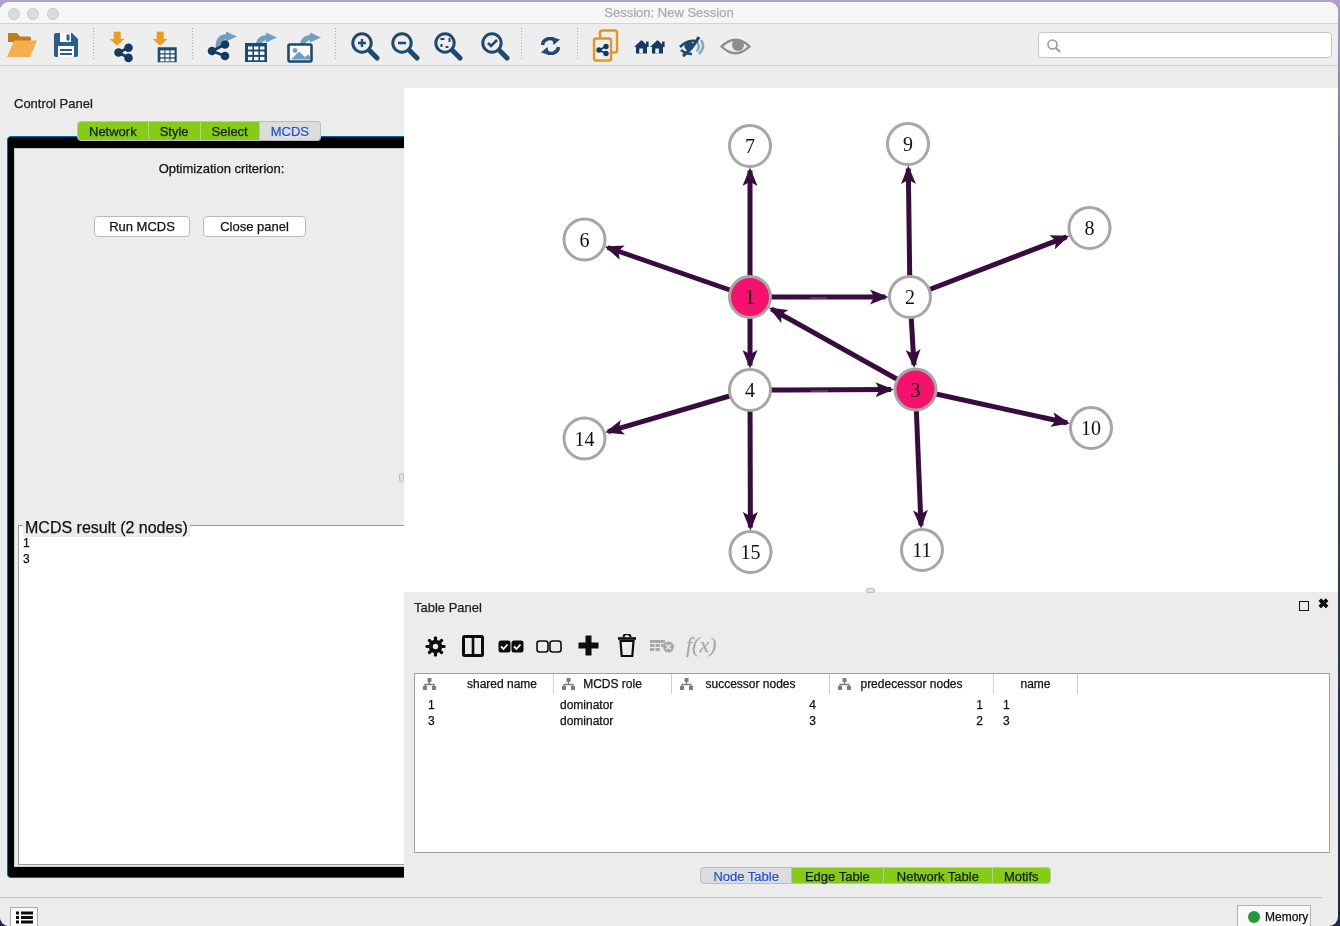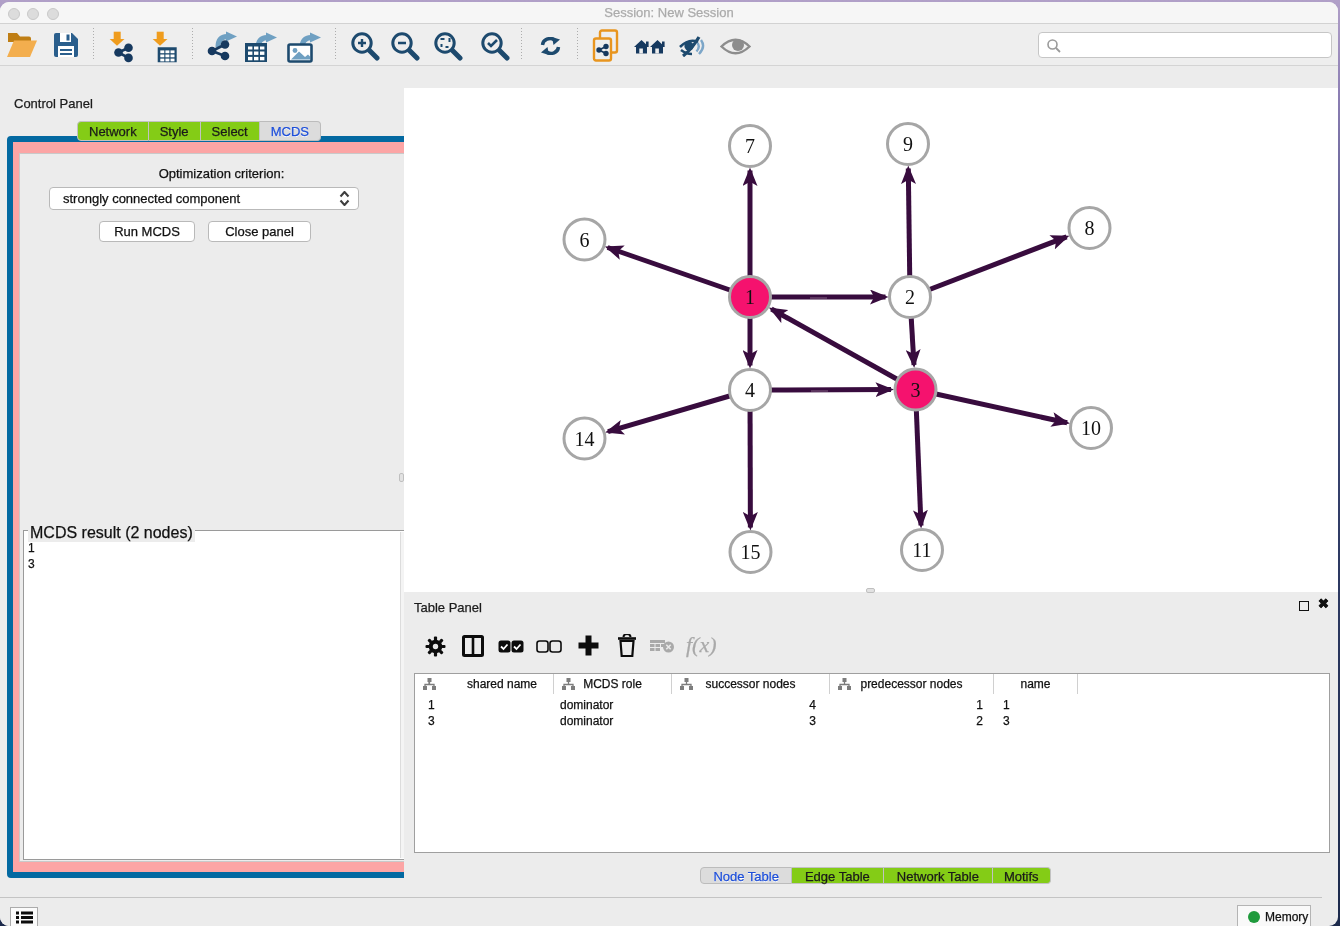--- a/index.html
+++ b/index.html
@@ -18,21 +18,21 @@
 
 #cpanel { position:absolute; left:0; top:64px; width:446px; bottom:36px; background:#ececec; border-right:1px solid #a9a9a9;margin-top:24px; }
 #cp-title { position:absolute; left:14px; top:6px; font-size:13px; color:#1c1c1c; }
 .wicon-sq { position:absolute; width:10px; height:10px; border:1.5px solid #111; top:9px; }
 .wicon-x { position:absolute; font-size:13px; font-weight:bold; color:#111; top:5px; transform:translateZ(0); }
 .tabrow { position:absolute; display:flex; z-index:3; }
 .tab { height:20px; background:#84cc16; border:1px solid #c2c2c2; border-left:none; font-size:13px; color:#1a1a1a; text-align:center; line-height:19px; padding:0 11px; }
 .tab.first { border-left:1px solid #c2c2c2; border-top-left-radius:4px; border-bottom-left-radius:4px; }
 .tab.last { border-top-right-radius:4px; border-bottom-right-radius:4px; }
 .tab.sel { background:#dcdcdc; color:#1d4ed8; text-shadow:0 1px 0 #fff; border-color:#bcbcbc; }
-#cp-content { position:absolute; left:7px; right:9px; top:46px; bottom:12px; background:#fca5a5; border:6px solid #0369a1; border-radius:4px; }
+#cp-content { position:absolute; left:7px; right:9px; top:46px; bottom:12px; background:#000000; border:1px solid #0369a1; border-radius:4px; }
 #cp-inner { position:absolute; left:6px; right:6px; top:11px; bottom:10px; background:#ececec; border:1px solid #c9c9c9; }
 #opt-label { position:absolute; top:12px; left:0; right:0; text-align:center; font-size:13px; color:#111; }
 #opt-select { position:absolute; left:29px; top:33px; width:310px; height:23px; background:#fff; border:1px solid #b9b9b9; border-radius:4px; font-size:13px; color:#111; line-height:21px; padding-left:13px; }
 .btn { position:absolute; height:21px; background:#fff; border:1px solid #b9b9b9; border-radius:4px; font-size:13px; color:#111; text-align:center; line-height:19px; }
 #fieldset { position:absolute; left:3px; right:5px; top:376px; bottom:1px; border:1px solid #9a9a9a; }
 #fieldset-legend { position:absolute; left:4px; top:-7px; background:#ececec; font-size:16px; color:#111; padding:0 2px; }
 #fs-white { position:absolute; left:0px; right:0px; top:0px; bottom:0px; background:#fff; }
 #fs-scroll { position:absolute; right:1px; top:1px; bottom:1px; width:16px; background:#f4f4f4; border-left:1px solid #dcdcdc; }
 #fs-text { position:absolute; left:4px; top:9px; font-size:12px; color:#111; line-height:16px; }
 
@@ -216,23 +216,20 @@
     <div class="wicon-x" style="right:10px">✖</div>
     <div class="tabrow" style="left:77px; top:31px;">
       <div class="tab first">Network</div>
         <div class="tab">Style</div>
         <div class="tab">Select</div>
         <div class="tab sel last">MCDS</div>
     </div>
     <div id="cp-content">
       <div id="cp-inner">
         <div id="opt-label">Optimization criterion:</div>
-        <div id="opt-select">strongly connected component<svg width="11" height="15" viewBox="0 0 11 15" style="position:absolute;right:8px;top:3px;">
-              <path d="M1.5,5.5 L5.5,1 L9.5,5.5 M1.5,9.5 L5.5,14 L9.5,9.5" stroke="#3f3f3f" stroke-width="2.1" fill="none"></path>
-            </svg></div>
         <div class="btn" style="left:79px; top:67px; width:96px;">Run MCDS</div>
         <div class="btn" style="left:188px; top:67px; width:103px;">Close panel</div>
         <div id="fieldset">
           <div id="fs-white">
               <div id="fs-scroll"></div>
               <div id="fs-text">1<br>3</div>
             </div>
           <div id="fieldset-legend">MCDS result (2 nodes)</div>
         </div>
       </div>

